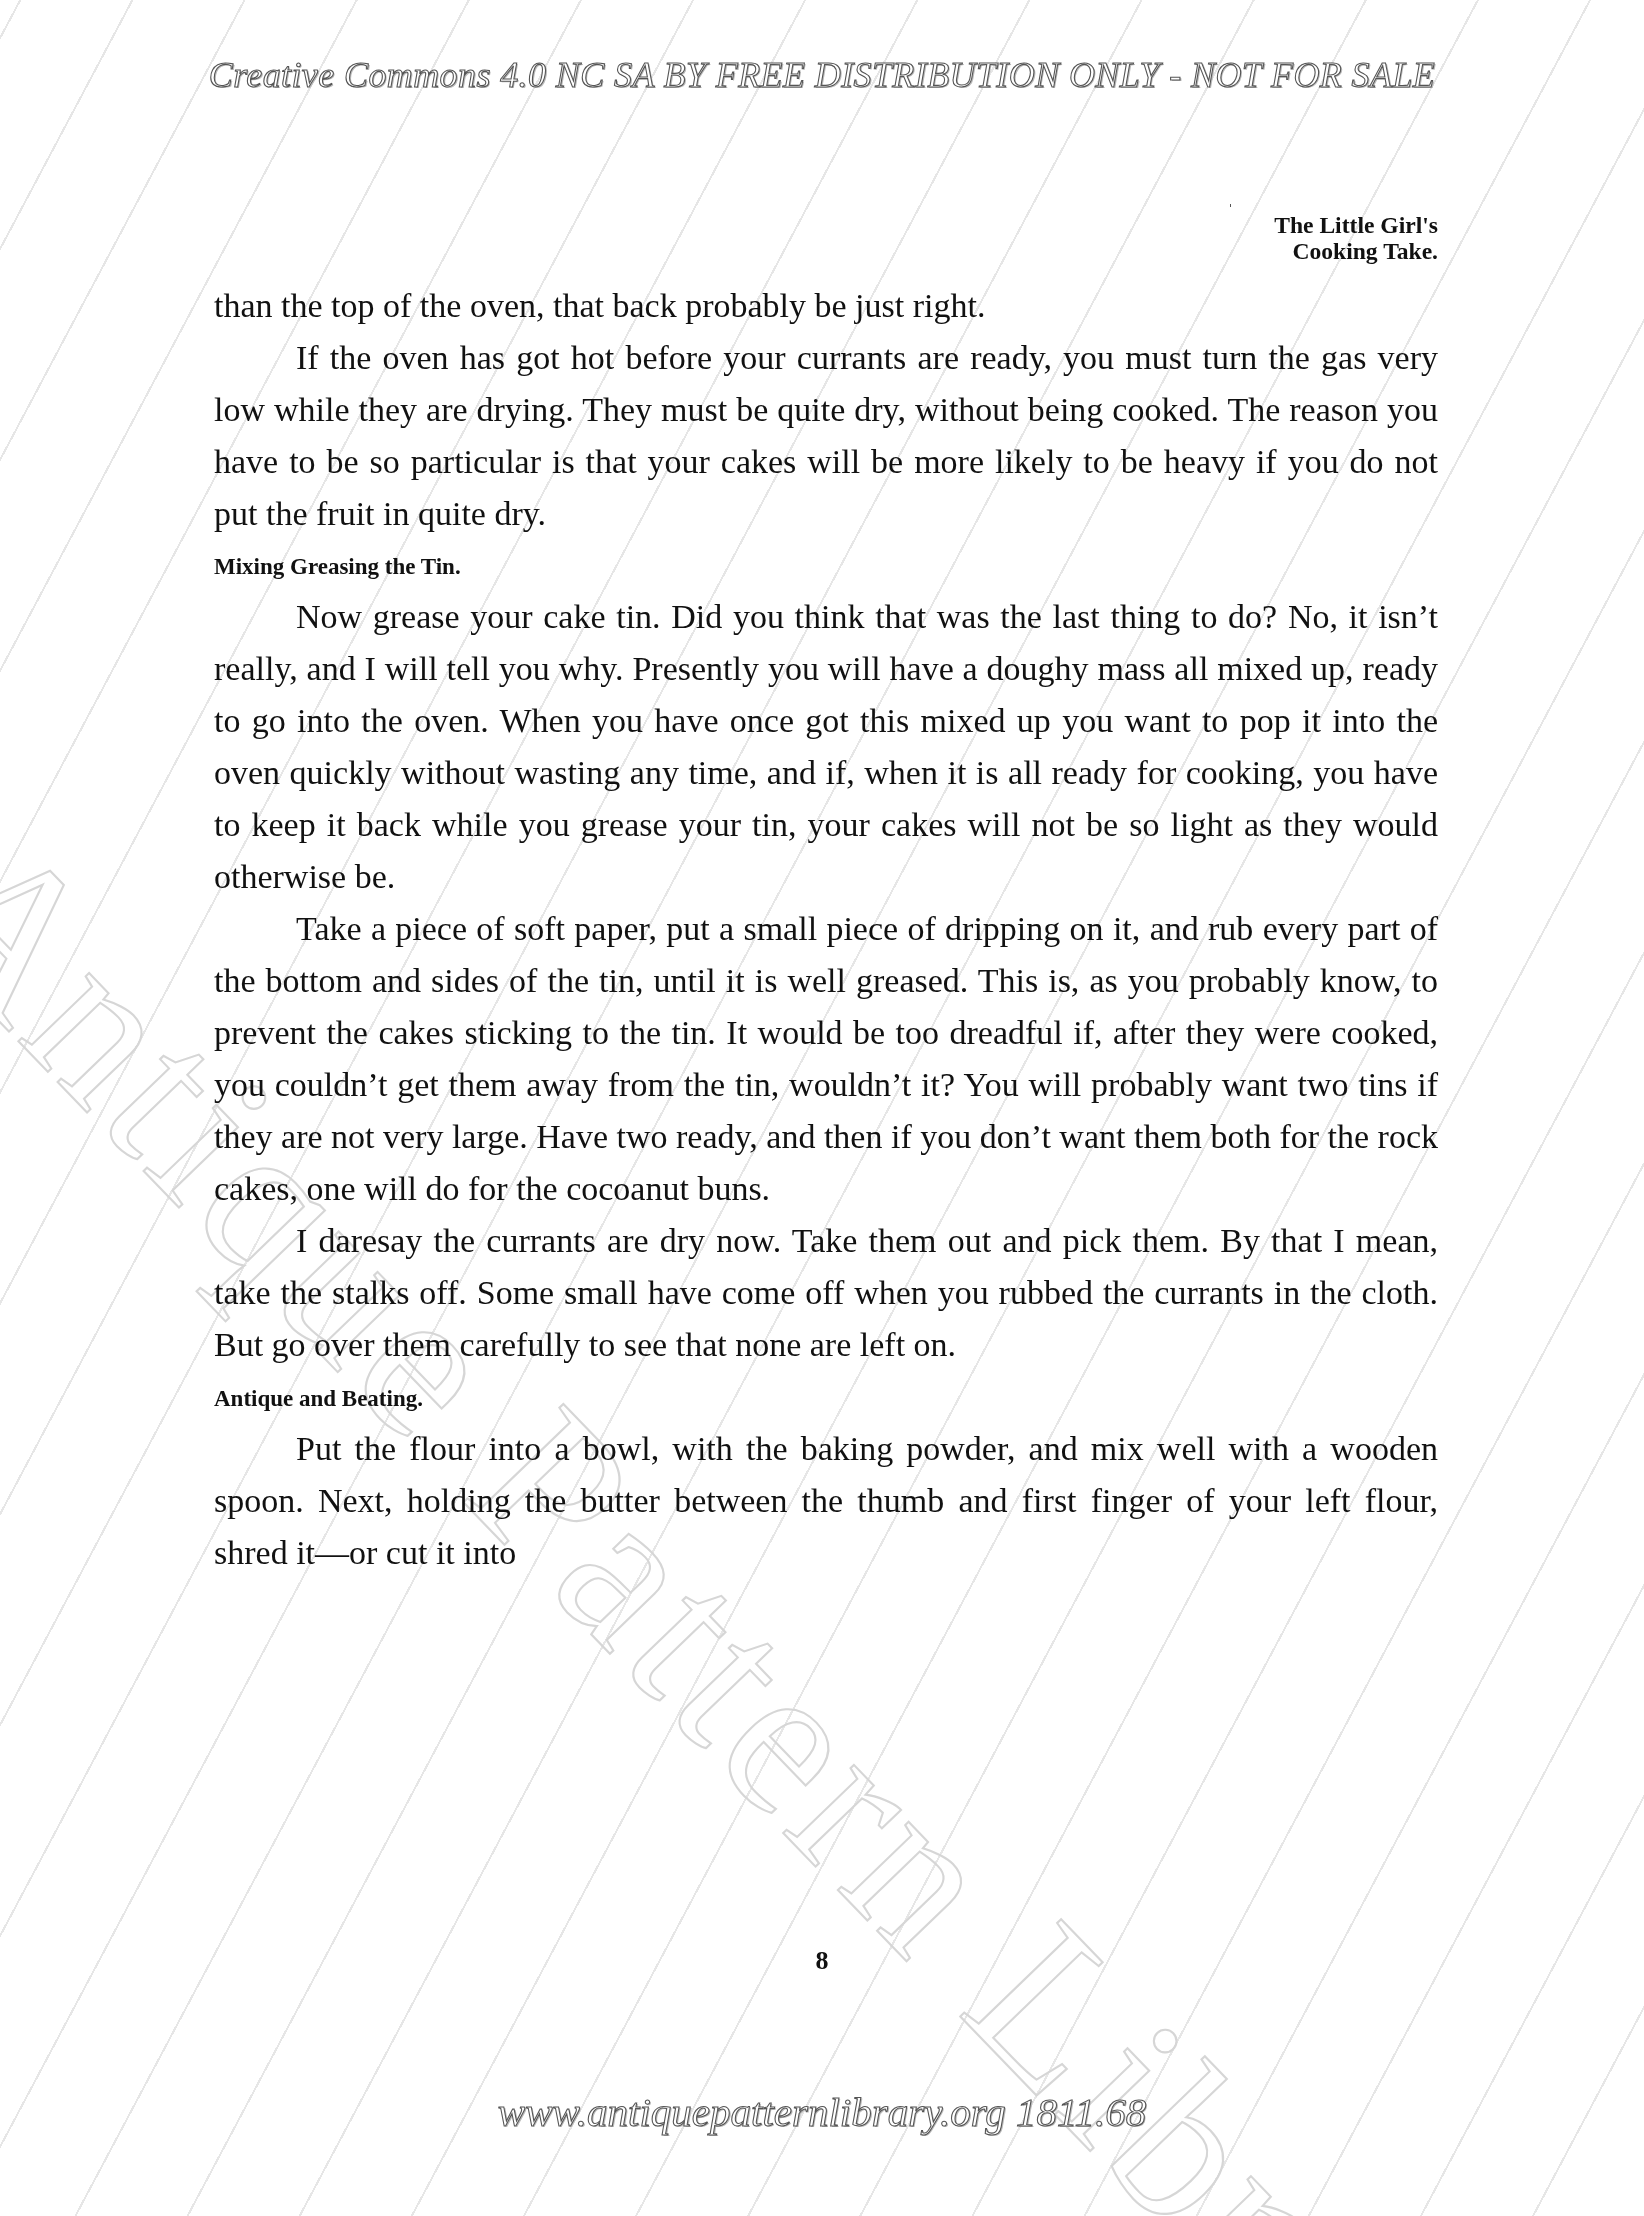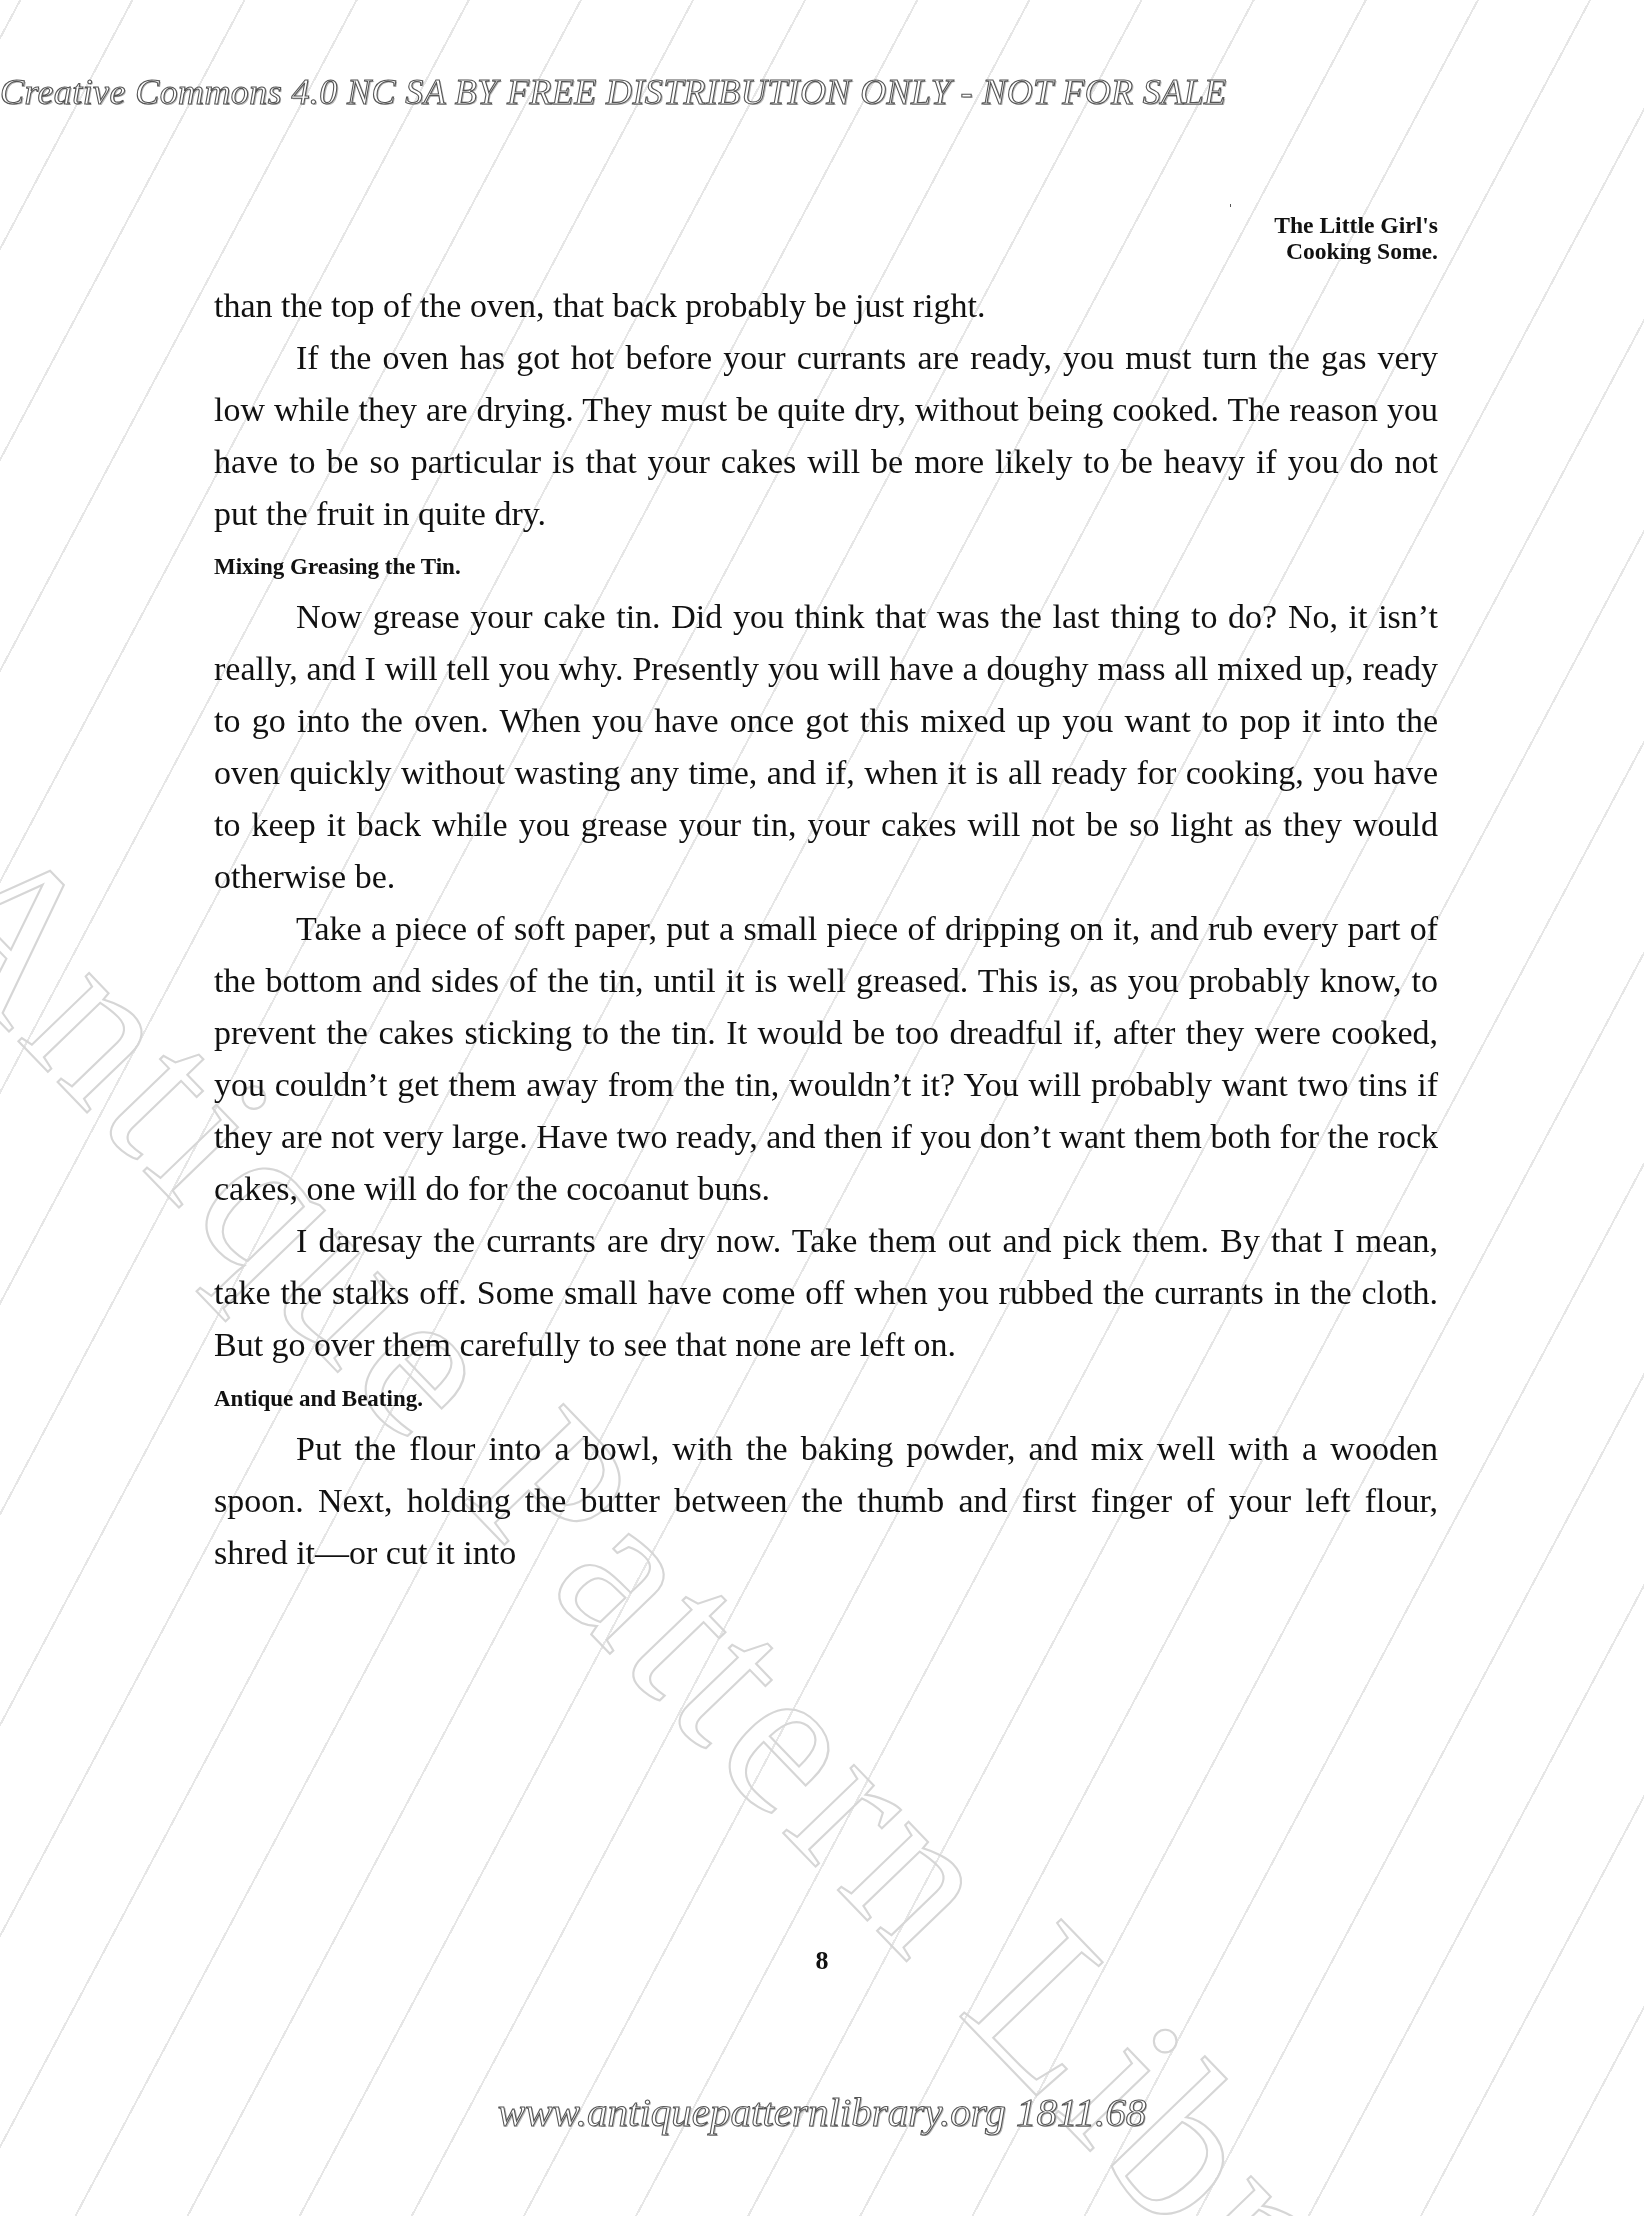--- a/index.html
+++ b/index.html
@@ -48,24 +48,24 @@
     position: absolute;
     font-family: "Liberation Serif", "DejaVu Serif", serif;
     font-style: italic;
     color: #ffffff;
     -webkit-text-stroke: 1.1px #555555;
     text-shadow: 1.4px 1.4px 0 #bbbbbb;
     white-space: nowrap;
     z-index: 2;
   }
   .top-notice {
-    top: 71px;
+    top: 54px;
     left: 0;
     width: 1644px;
-    text-align: left;
+    text-align: center;
     font-size: 36px;
     letter-spacing: 0.4px;
   }
   .footer-url {
     top: 2088px;
     left: 0;
     width: 1644px;
     text-align: center;
     font-size: 41px;
   }
@@ -129,21 +129,21 @@
 <div class="stripes"></div>
 <div class="wm-big">Antique Pattern Library</div>
 
 <div class="outline-text top-notice">Creative Commons 4.0 NC SA BY FREE DISTRIBUTION ONLY - NOT FOR SALE</div>
 
 <div class="dot"></div>
 
 <main class="page">
   <header class="running-head">
     <div>The Little Girl's</div>
-    <div>Cooking Some.</div>
+    <div>Cooking Take.</div>
   </header>
 
   <div class="body-text">
 
     <section>
       <p>than the top of the oven, that back probably be just right.</p>
       <p class="indent">If the oven has got hot before your currants are ready, you must turn the gas very low while they are drying.  They must be quite dry, without being cooked.  The reason you have to be so particular is that your cakes will be more likely to be heavy if you do not put the fruit in quite dry.</p>
     </section>
 
     <section>

